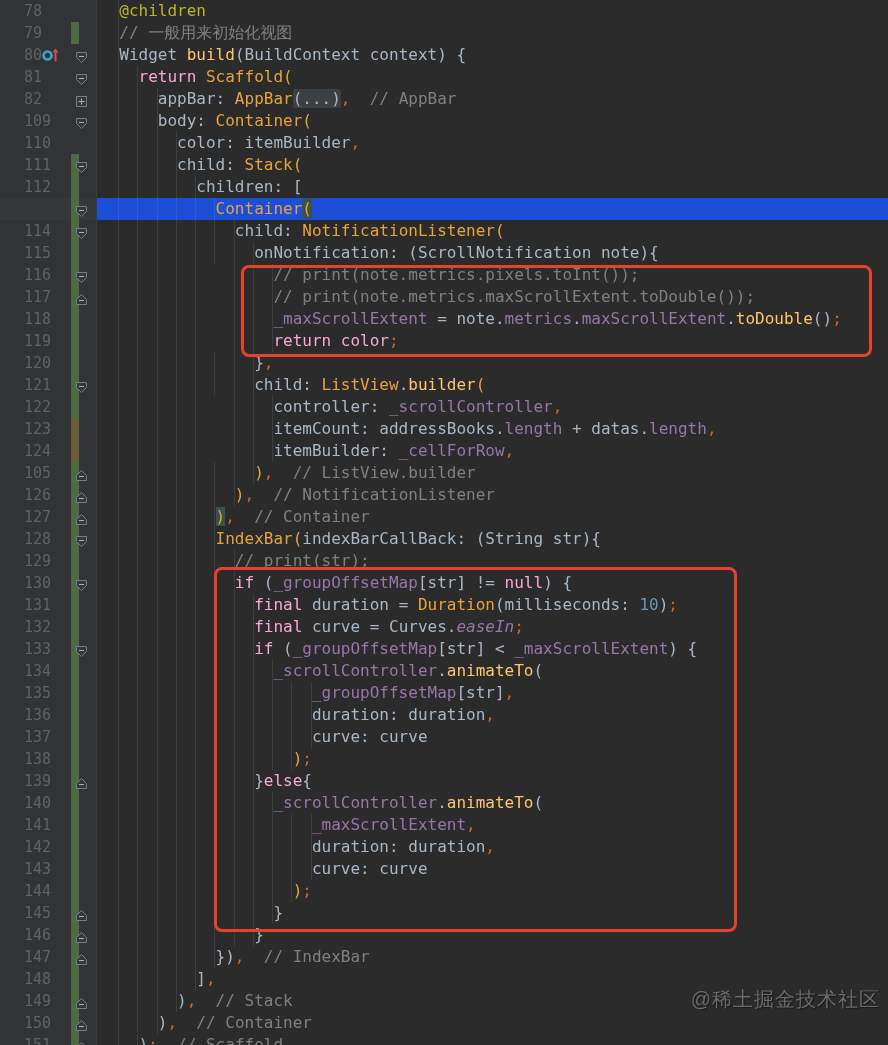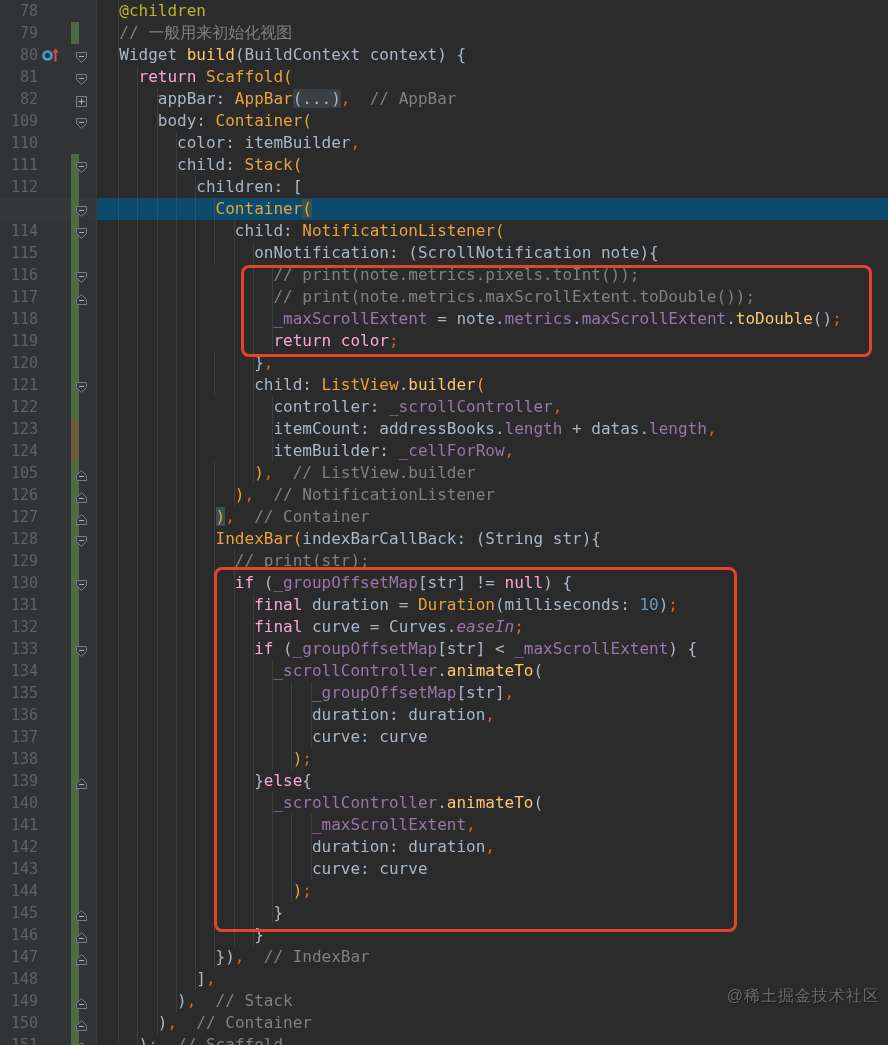--- a/index.html
+++ b/index.html
@@ -1,23 +1,23 @@
 <!DOCTYPE html>
 <html><head>
 <meta charset="utf-8">
 <style>
   html,body{margin:0;padding:0;background:#2B2B2B;}
   #screen{position:relative;width:888px;height:1045px;overflow:hidden;background:#2B2B2B;
           font-family:"DejaVu Sans Mono","Liberation Mono",monospace;font-size:16px;}
   .row{display:flex;height:22px;line-height:22px;white-space:pre;}
   .gutter{position:relative;width:96px;flex:0 0 96px;background:#313335;border-right:1px solid #3A3D3F;}
-  .num{position:absolute;left:0;top:0;width:38px;text-align:right;color:#606366;font-size:15px;}
+  .num{position:absolute;left:0;top:0;width:38px;color:#606366;font-size:15px;padding-left:24px;}
   .row.current .gutter{background:#353739;}
   .row.current .num{color:#A4A4A4;margin-top:48px;}
-  .row.current .code{background:#0c4a6e;}
+  .row.current .code{background:#1d4ed8;}
   .code{position:relative;flex:1;padding-left:3px;color:#A9B7C6;}
   .guides{position:absolute;left:3px;top:0;bottom:0;pointer-events:none;
     background:repeating-linear-gradient(to right,transparent 0px,transparent 18.25px,rgba(134,138,142,0.20) 18.25px,rgba(134,138,142,0.20) 19.25px);}
   .bar{position:absolute;left:71px;top:0;width:8px;height:22px;}
   .bar-green{background:#4C6B43;}
   .bar-olive{background:#6B5C39;}
   .fold{position:absolute;left:75px;top:4px;width:13px;height:13px;cursor:pointer;}
   .ovr{position:absolute;left:41px;top:3px;width:20px;height:16px;cursor:pointer;}
   
   .t-d{color:#A9B7C6;}
@@ -27,21 +27,21 @@
   .t-cl{color:#E8A33D;}
   .t-m{color:#FFC66D;}
   .t-f{color:#9876AA;}
   .t-fi{color:#9876AA;font-style:italic;}
   .t-n{color:#6897BB;}
   .t-p{color:#D0682C;}
   .t-fold{color:#A9B7C6;background:#3D4042;border-radius:2px;}
   .t-clm{color:#E8A33D;background:#3B514D;}
   .abox{position:absolute;border:3px solid #E5432B;border-radius:8px;pointer-events:none;}
   #watermark{position:absolute;top:986px;right:8px;color:#6B6B6B;
-    font-family:"Liberation Sans","DejaVu Sans",sans-serif;font-size:16px;letter-spacing:1px;
+    font-family:"Liberation Sans","DejaVu Sans",sans-serif;font-size:20px;letter-spacing:1px;
     text-shadow:1px 1px 1px rgba(0,0,0,0.45);}
 </style>
 </head>
 <body>
 
 <div id="screen">
   <div id="lines">
       <div class="row"><div class="gutter"><div class="num">78</div></div><div class="code"><div class="guides" style="width: 20.2506px;"></div><span class="t-d">  </span><span class="t-an">@children</span></div></div>
       <div class="row"><div class="gutter"><div class="bar bar-green"></div><div class="num">79</div></div><div class="code"><div class="guides" style="width: 20.2506px;"></div><span class="t-d">  </span><span class="t-c">// 一般用来初始化视图</span></div></div>
       <div class="row"><div class="gutter"><div class="num">80</div><div class="ovr"><svg width="20" height="16" viewBox="0 0 20 16">

